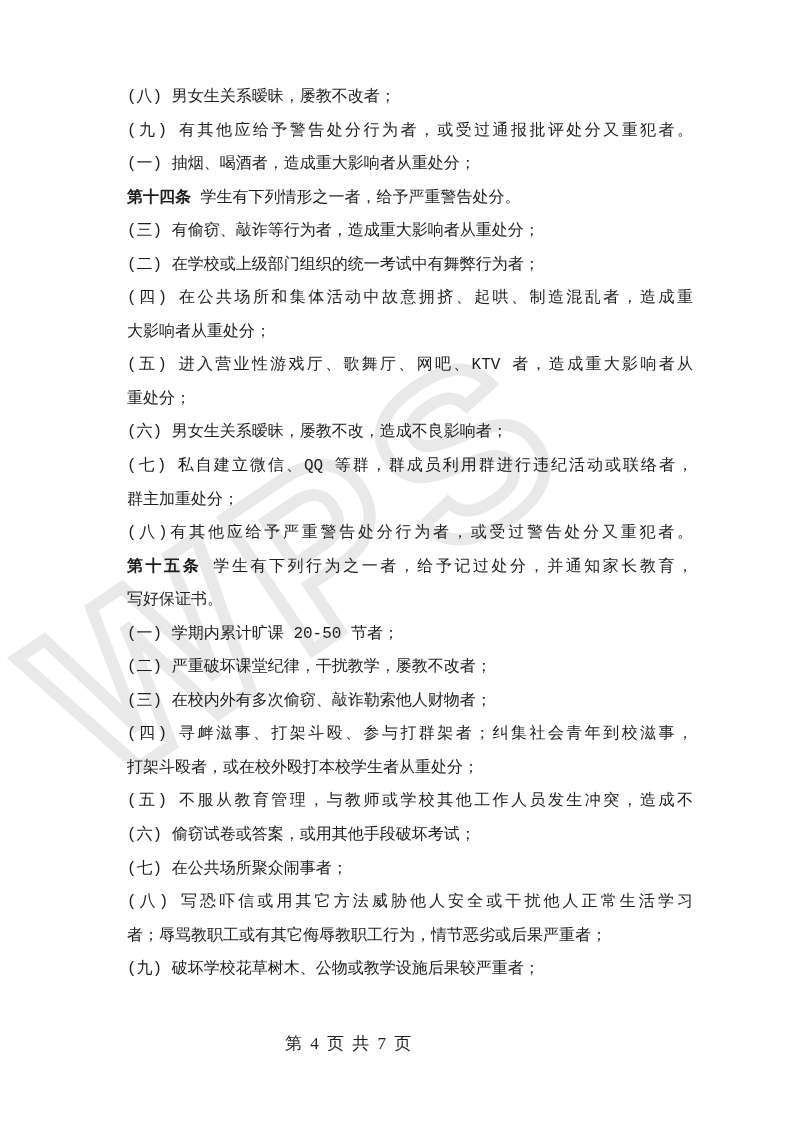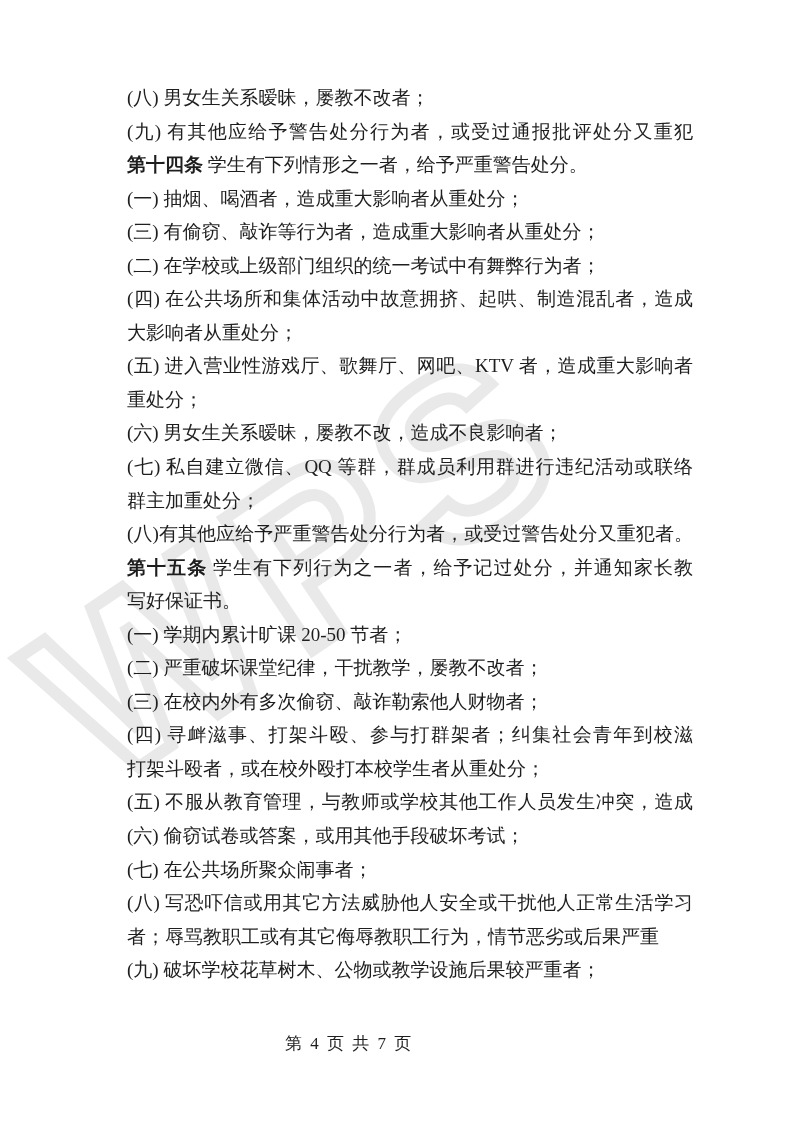--- a/index.html
+++ b/index.html
@@ -31,26 +31,27 @@
     font-weight: bold;
   }
   .content {
     position: absolute;
     left: 127px;
     top: 81px;
     width: 566px;
     z-index: 1;
   }
   .line {
-    font-size: 19px;
+    font-size: 16px;
     height: 33.55px;
     line-height: 33.55px;
     overflow: hidden;
     text-align: left;
     white-space: pre-wrap;
+    font-family: Liberation Mono, monospace;
   }
   .line.fill {
     text-align: justify;
     text-align-last: justify;
   }
   .line b {
     font-weight: bold;
   }
   .footer {
     position: absolute;
@@ -69,22 +70,22 @@
 
 <div class="page">
 
   <svg class="watermark" width="793" height="1122" viewBox="0 0 793 1122" aria-hidden="true">
     <text id="wm-text" transform="translate(105 790) rotate(-34)" font-size="230" letter-spacing="18" stroke="#e9e9e9">WPS</text>
   </svg>
 
   <div class="content" id="content">
       <div class="line">(八) 男女生关系暧昧，屡教不改者；</div>
       <div class="line fill">(九) 有其他应给予警告处分行为者，或受过通报批评处分又重犯者。</div>
+      <div class="line">(一) 抽烟、喝酒者，造成重大影响者从重处分；</div>
       <div class="line"><b>第十四条</b> 学生有下列情形之一者，给予严重警告处分。</div>
-      <div class="line">(一) 抽烟、喝酒者，造成重大影响者从重处分；</div>
       <div class="line">(三) 有偷窃、敲诈等行为者，造成重大影响者从重处分；</div>
       <div class="line">(二) 在学校或上级部门组织的统一考试中有舞弊行为者；</div>
       <div class="line fill">(四) 在公共场所和集体活动中故意拥挤、起哄、制造混乱者，造成重</div>
       <div class="line">大影响者从重处分；</div>
       <div class="line fill">(五) 进入营业性游戏厅、歌舞厅、网吧、KTV 者，造成重大影响者从</div>
       <div class="line">重处分；</div>
       <div class="line">(六) 男女生关系暧昧，屡教不改，造成不良影响者；</div>
       <div class="line fill">(七) 私自建立微信、QQ 等群，群成员利用群进行违纪活动或联络者，</div>
       <div class="line">群主加重处分；</div>
       <div class="line fill">(八)有其他应给予严重警告处分行为者，或受过警告处分又重犯者。</div>

